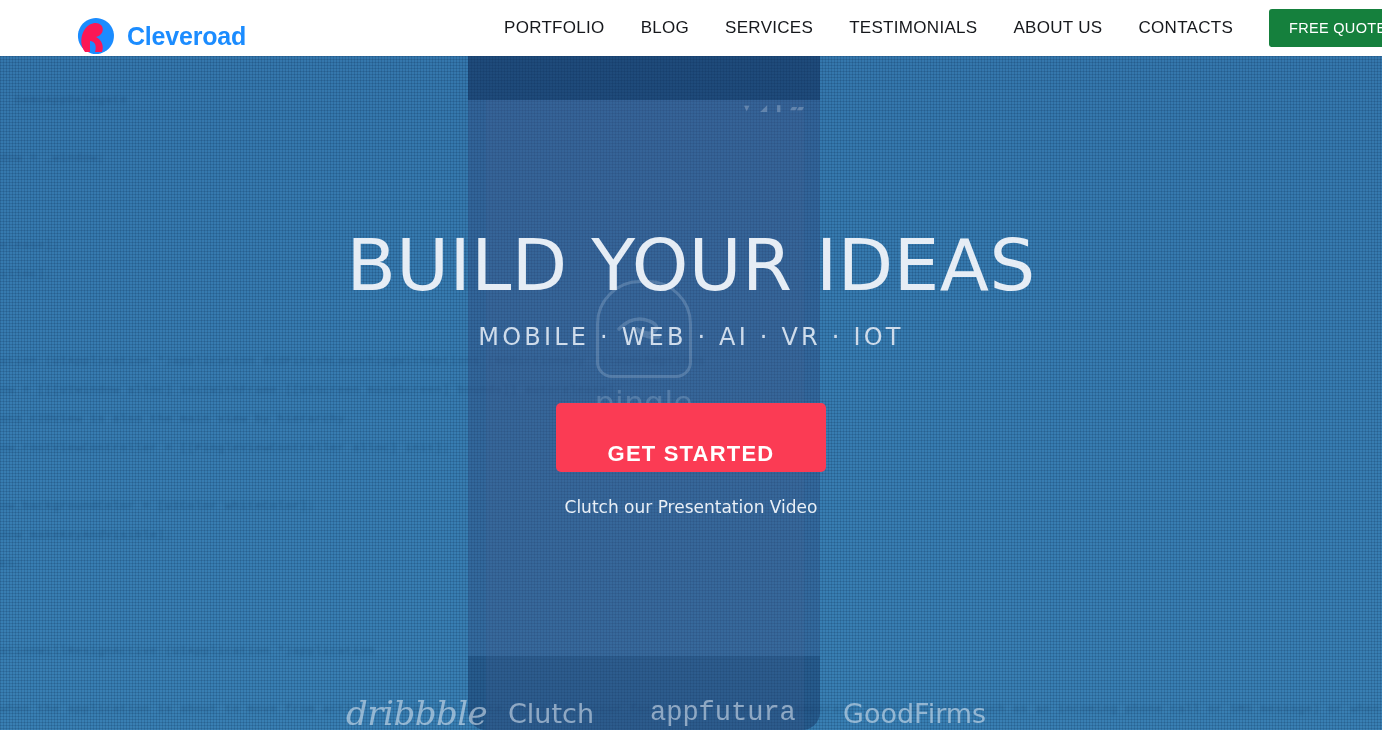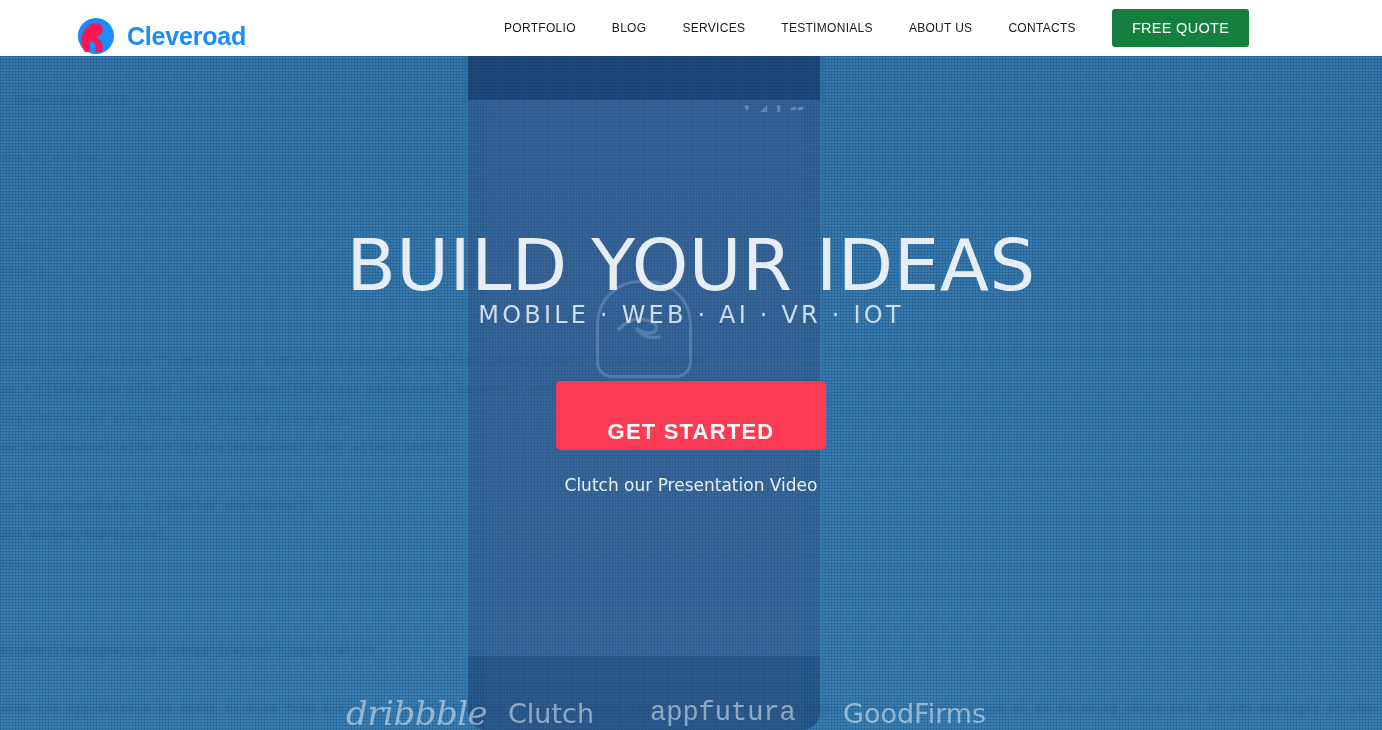--- a/index.html
+++ b/index.html
@@ -26,21 +26,21 @@
   .brand-name {
     font-size:25px; font-weight:bold;
     color:#1b8cff; letter-spacing:-0.2px;
     line-height:1;
   }
   .nav {
     display:flex; align-items:center;
     position:absolute; left:504px; top:0; height:56px;
   }
   .nav-item {
-    font-size:12px; color:#16181c;
+    font-size:17px; color:#16181c;
     letter-spacing:0.3px;
     padding:0 18px;
     cursor:pointer;
     white-space:nowrap;
   }
   .nav-item:first-child { padding-left:0; }
   .quote-btn {
     margin-left:18px;
     background:#15803d;
     color:#ffffff;
@@ -144,20 +144,21 @@
     margin-top:173px;
     font-size:72px;
     font-weight:400;
     color:#e6edf5;
     letter-spacing:0.5px;
     line-height:1;
     text-align:center;
     font-family:"DejaVu Sans", sans-serif;
   }
   .hero-sub {
+    margin-top:22px;
     font-size:24px;
     color:#cfdceb;
     letter-spacing:3.2px;
     text-align:center;
     font-family:"DejaVu Sans", sans-serif;
   }
   .cta {
     margin-top:52px;
     background:#fb3b54;
     color:#ffffff;

